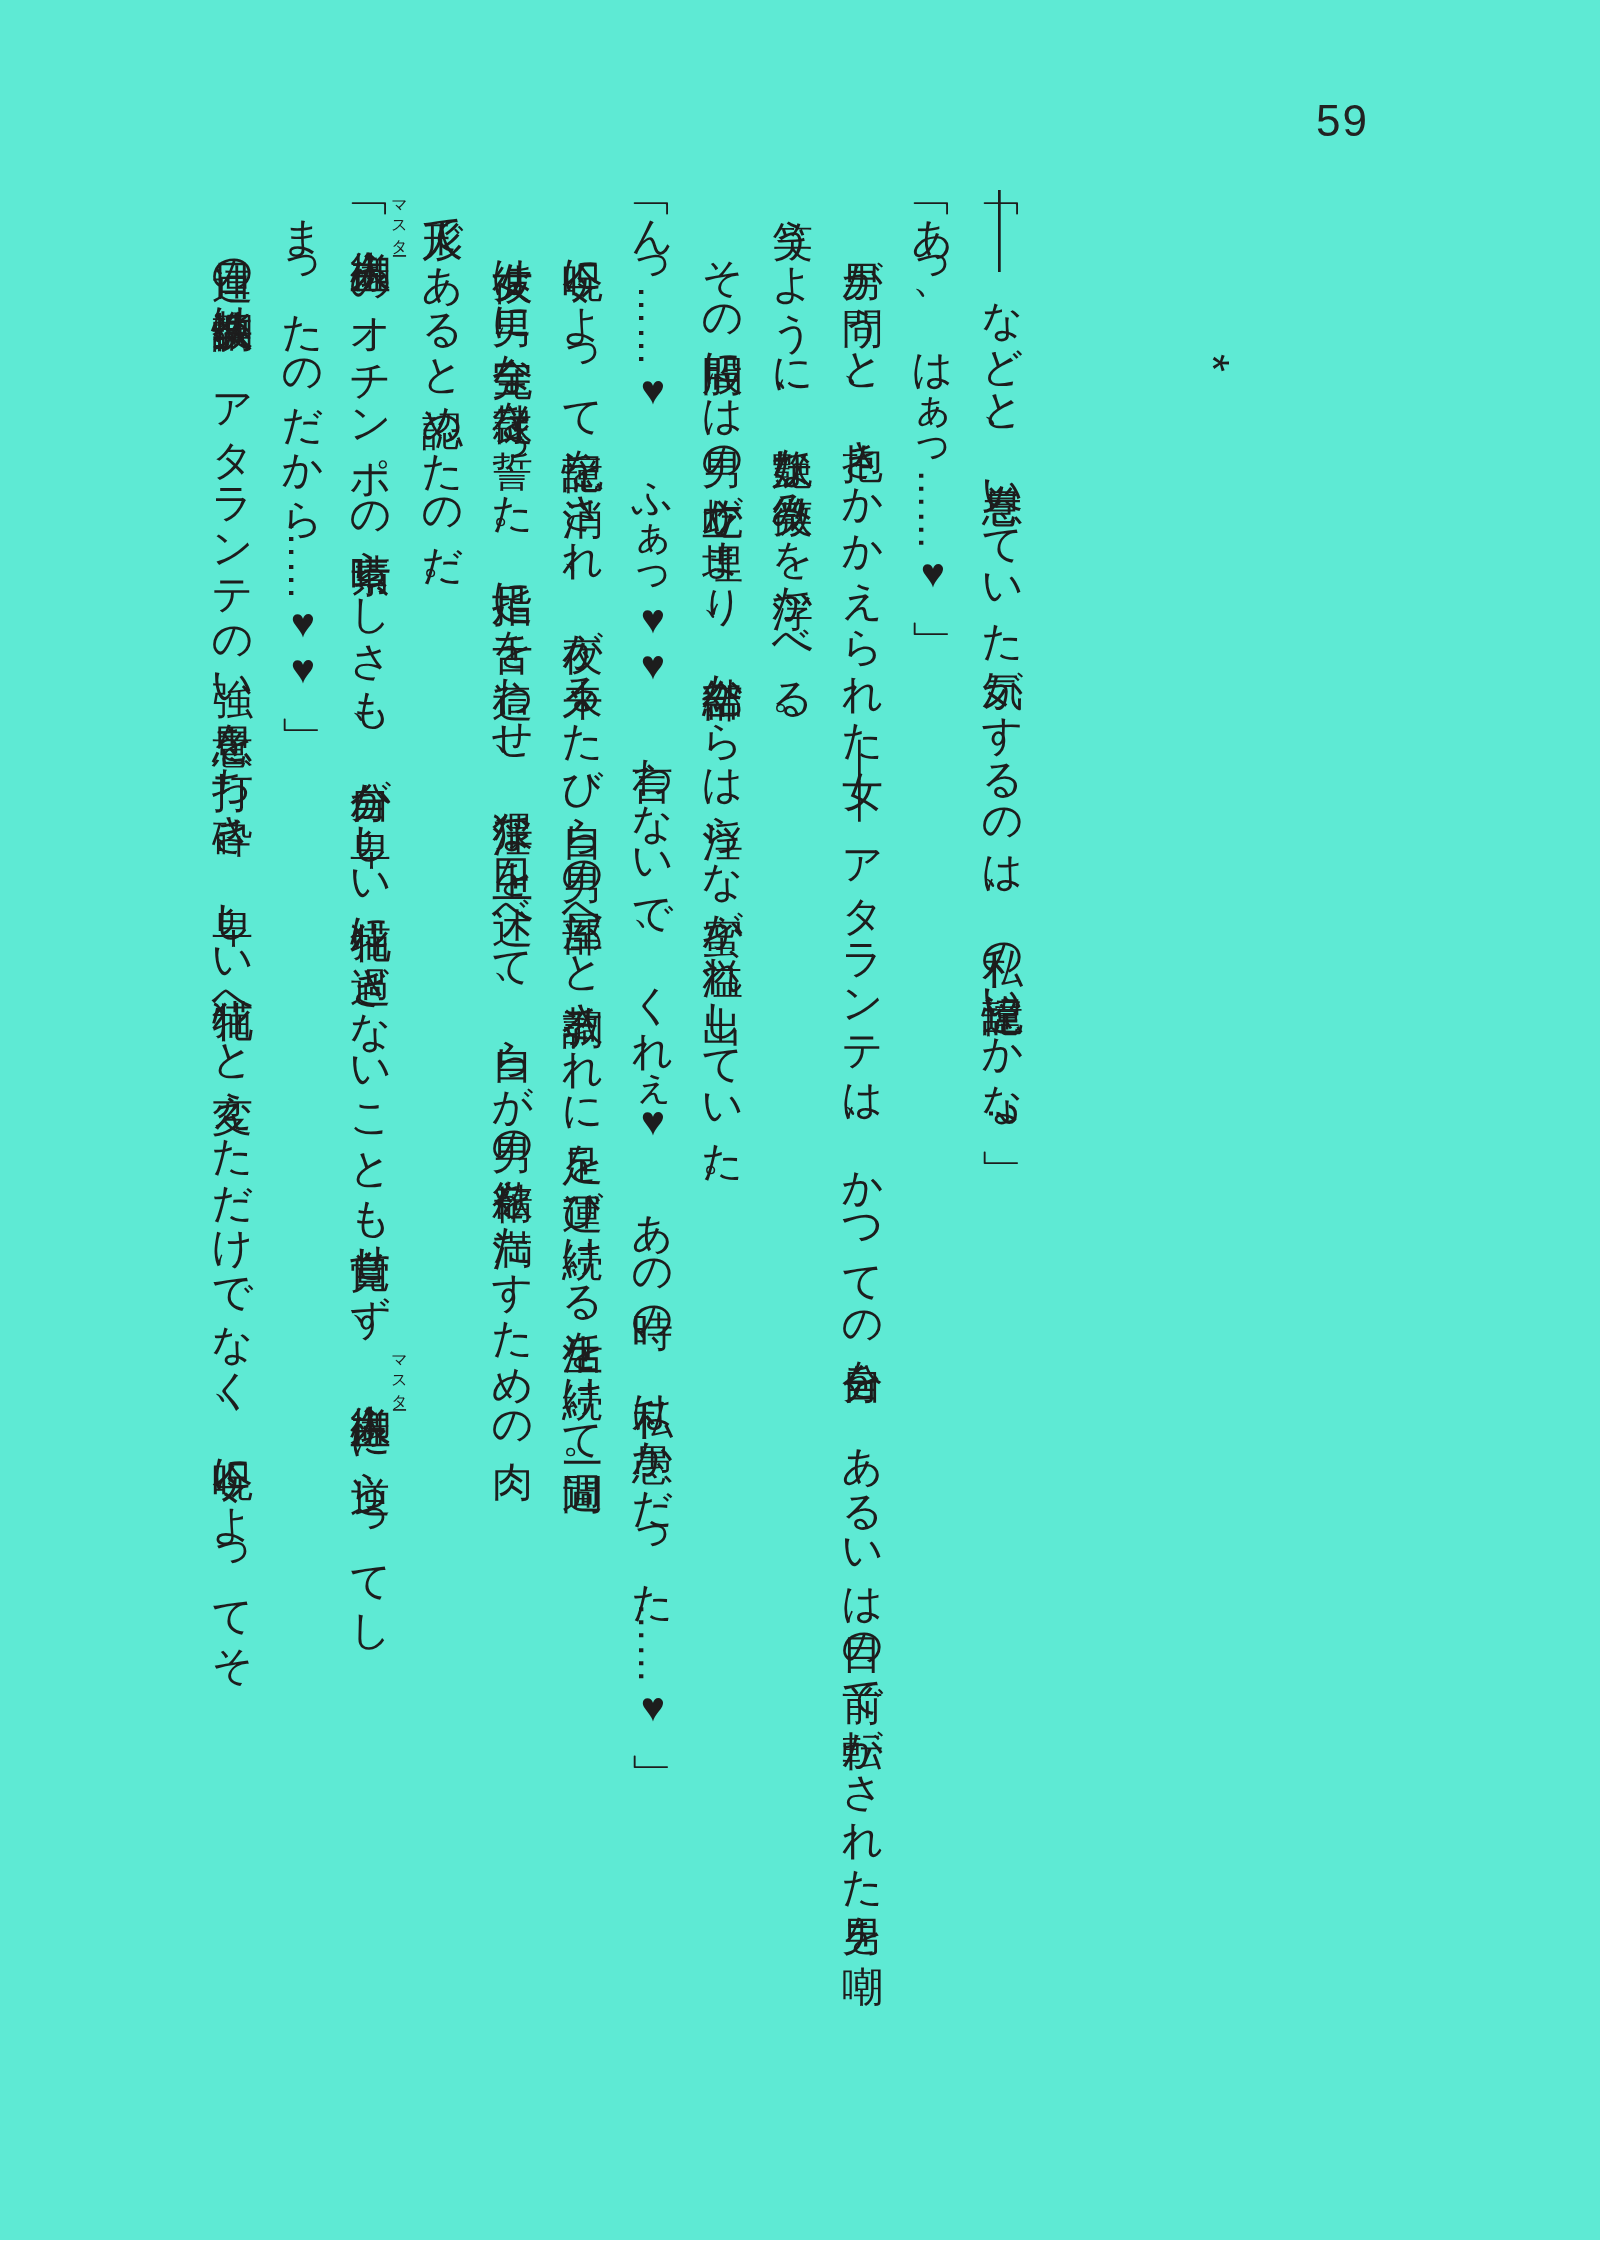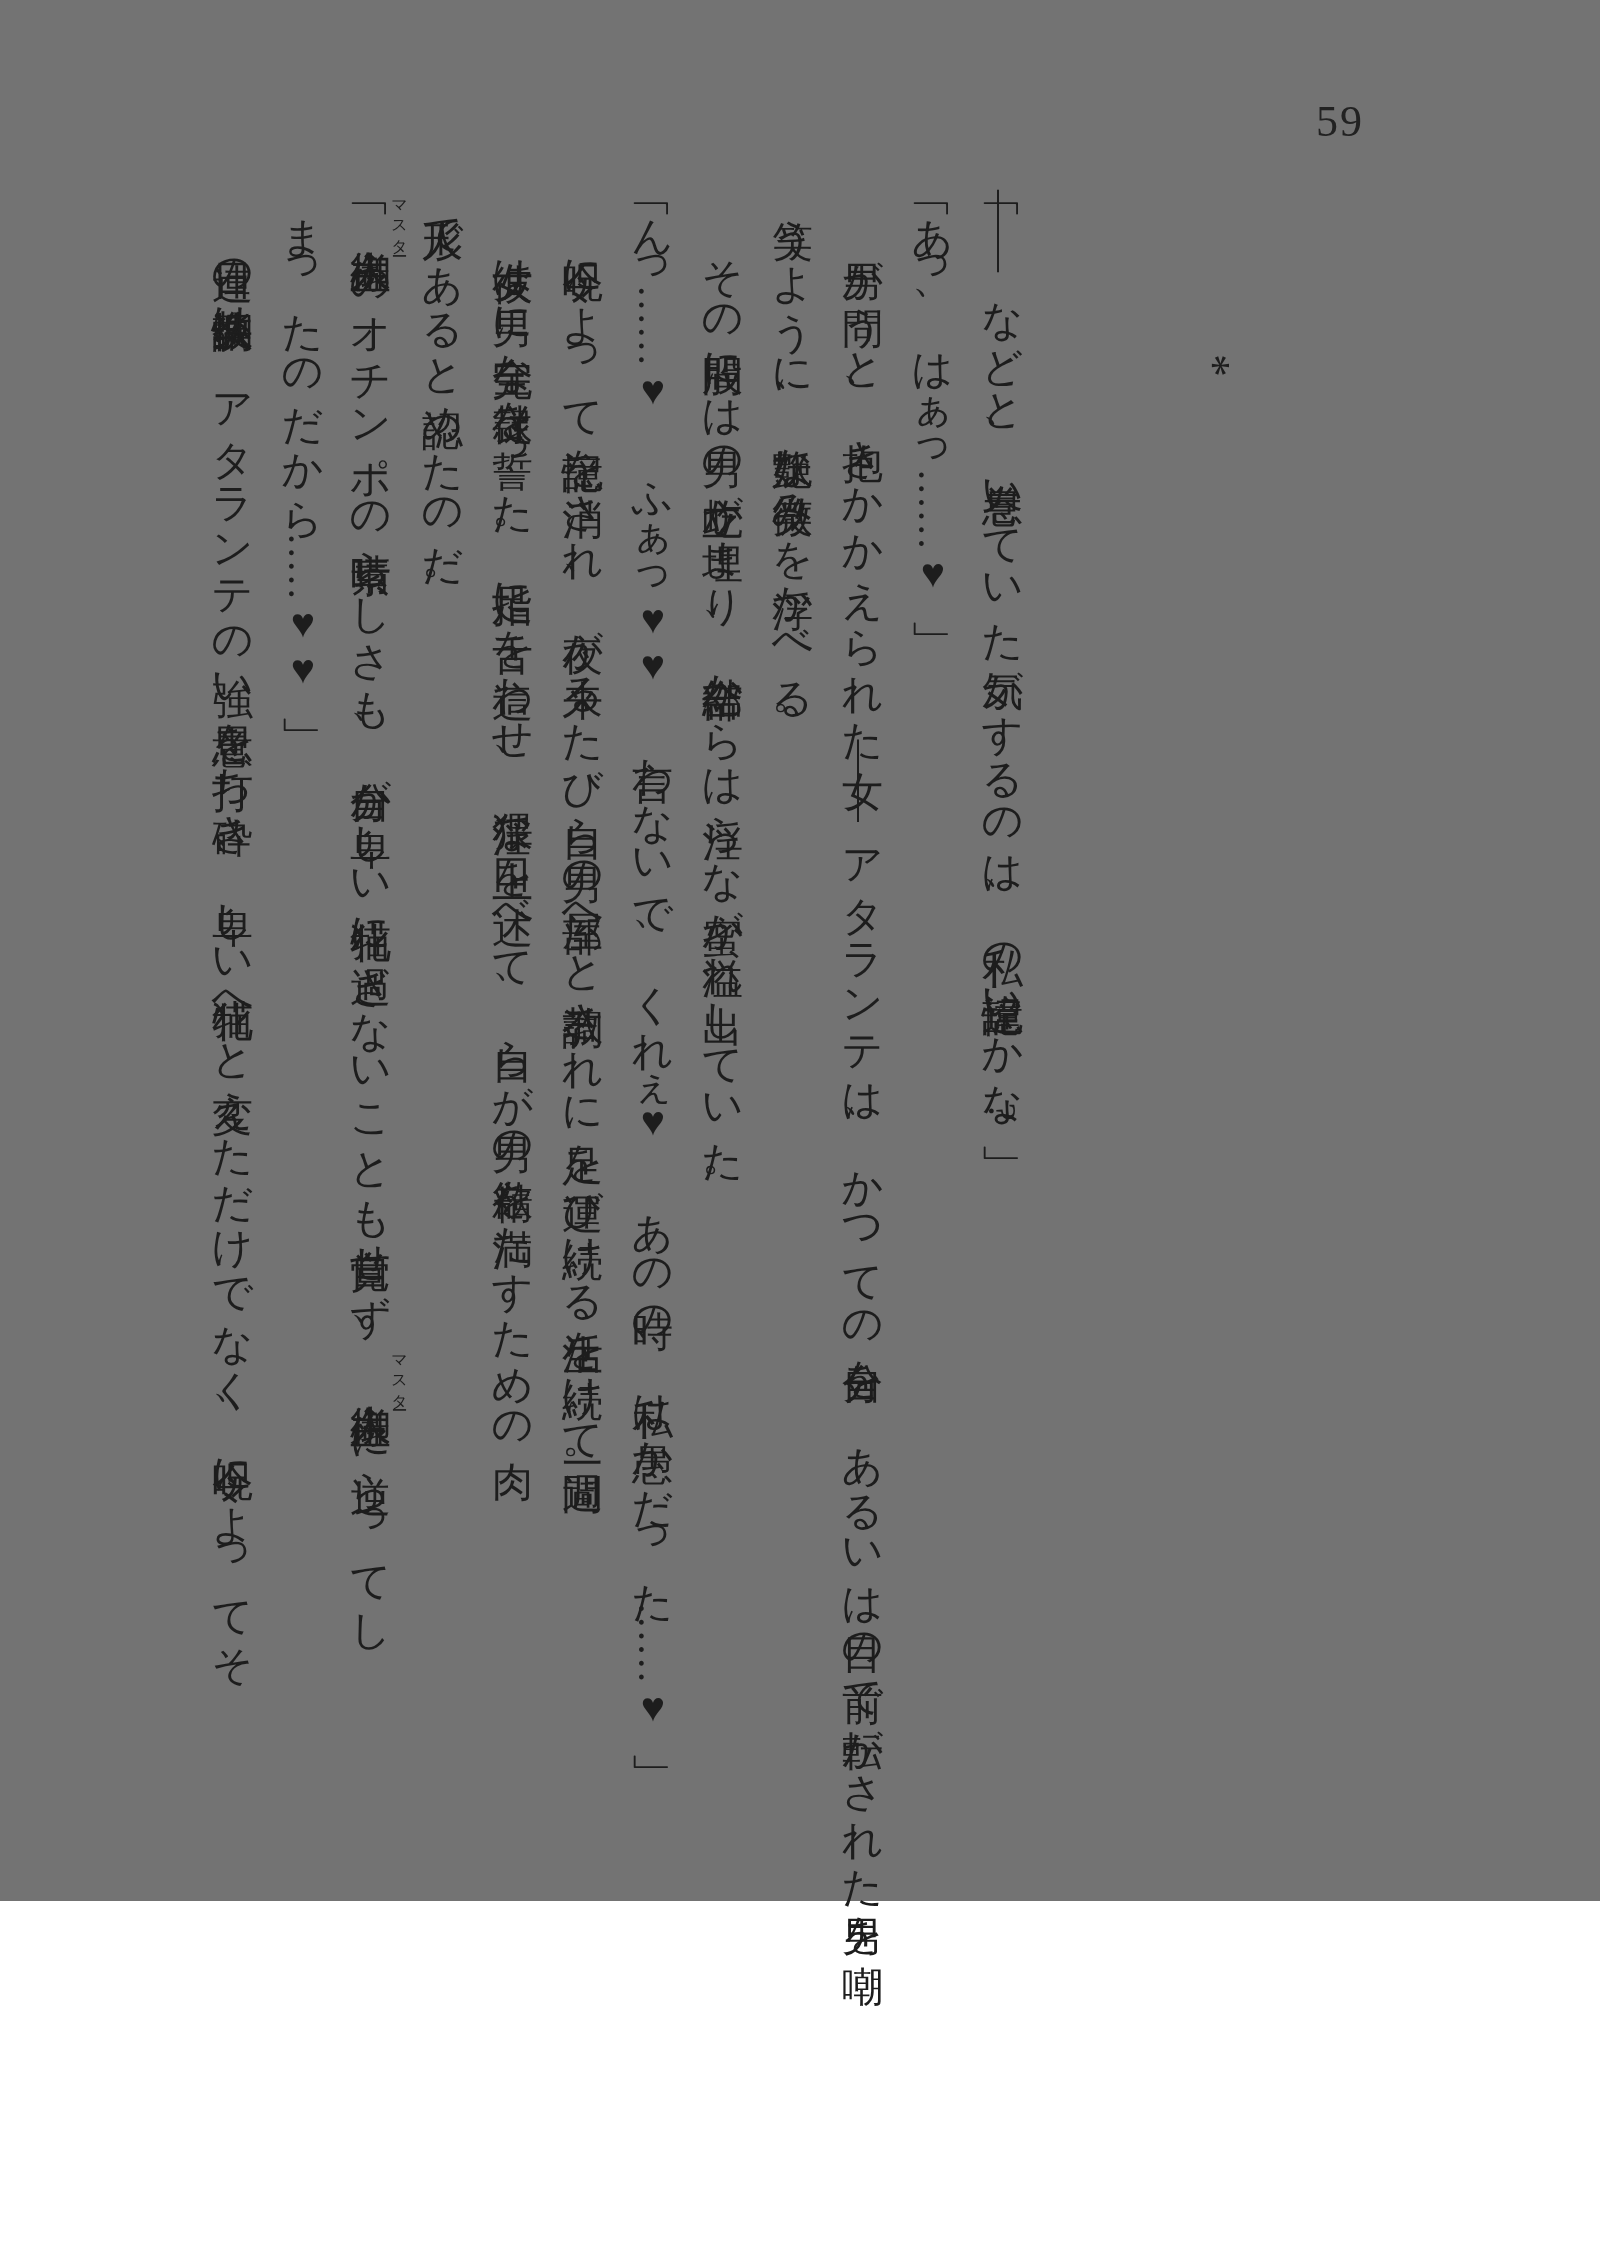--- a/index.html
+++ b/index.html
@@ -7,24 +7,24 @@
     padding: 0;
     width: 1600px;
     height: 2264px;
     background: #ffffff;
     overflow: hidden;
   }
   .page {
     position: absolute;
     top: 0; left: 0;
     width: 1600px;
-    height: 1901px;
-    background: #737373;
+    height: 2240px;
+    background: #5eead4;
     color: #1d1d1d;
-    font-family: Liberation Serif, serif;
+    font-family: Liberation Sans, sans-serif;
   }
   .page-number {
     position: absolute;
     top: 96px;
     left: 1316px;
     font-size: 44px;
     letter-spacing: 2px;
     color: #222222;
   }
   .text-block {

